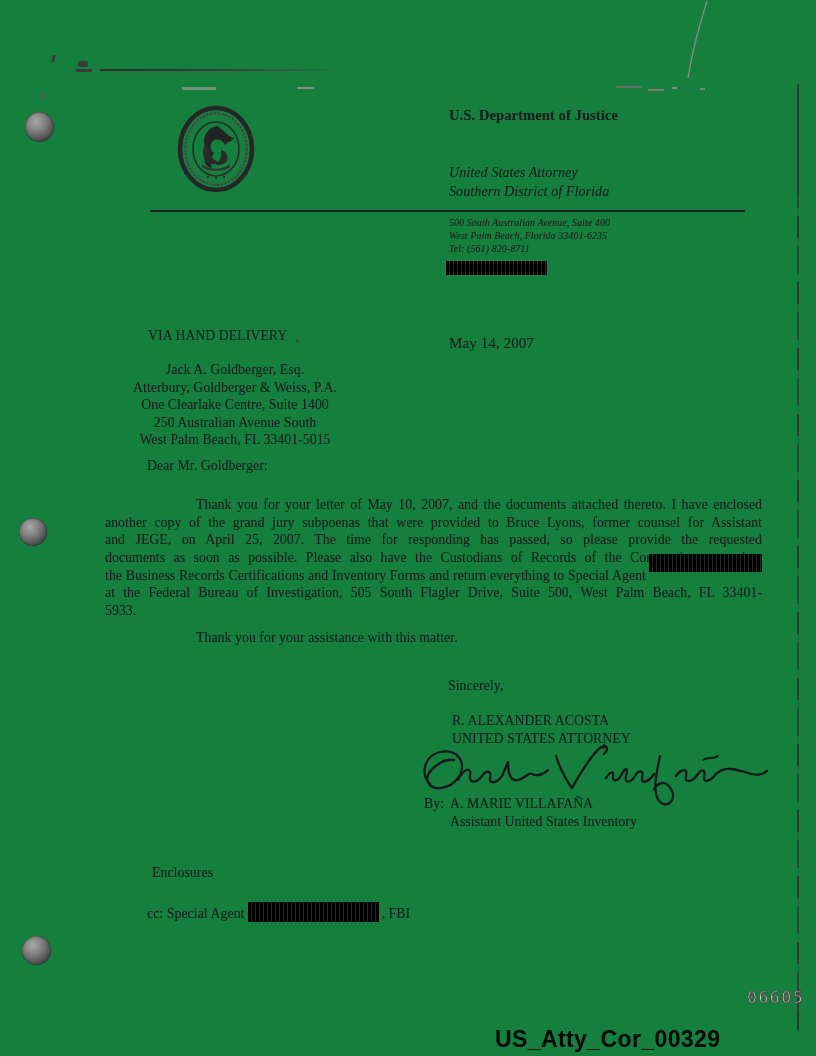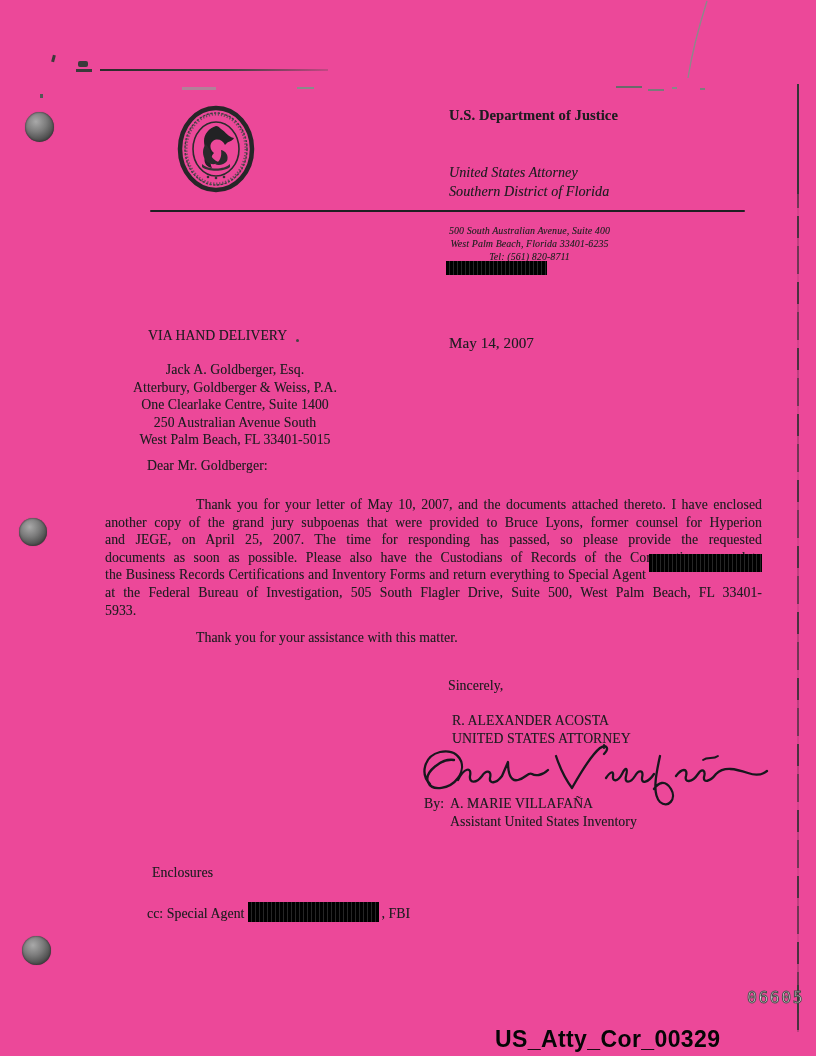--- a/index.html
+++ b/index.html
@@ -1,18 +1,18 @@
 <!DOCTYPE html>
 <html><head>
 <meta charset="utf-8">
 <style>
   html,body { margin:0; padding:0; background:#ffffff; }
   .page {
     position:relative; width:816px; height:1056px;
-    background:#ec4899; overflow:hidden;
+    background:#15803d; overflow:hidden;
     font-family:"Liberation Serif", serif;
     color:#1d1d20;
   }
   .abs { position:absolute; }
   .doc-text { text-shadow:0.2px 0.2px 0 rgba(25,25,30,0.38); letter-spacing:0.1px; }
 
   
   .hole {
     position:absolute; border-radius:50%;
     background:radial-gradient(circle at 38% 32%, #a9a9a9 0%, #7c7c7c 38%, #4a4a4a 72%, #3a3a3a 100%);
@@ -40,21 +40,21 @@
     background-image:repeating-linear-gradient(90deg, #000 0 3px, #262626 3px 4px);
     display:inline-block;
   }
 
   
   .lt { font-size:13.7px; line-height:17.6px; }
   .para { width:657px; font-size:13.7px; line-height:17.5px; }
   .pline { text-align:justify; text-align-last:justify; }
   .pline-first { text-indent:91px; }
   .pline-plain { text-align:left; text-align-last:left; }
-  .pline-flex { display:flex; align-items:flex-start; }
+  .pline-flex { display:flex; align-items:flex-end; }
   .pline-flex .jtext { flex:1 1 auto; text-align:justify; text-align-last:justify; }
   .body-redaction { width:113px; height:18px; position:relative; top:-12px; margin-left:3px; flex:0 0 auto; }
 
   
   .cc-row { display:flex; align-items:baseline; font-size:13.7px; }
   .cc-redaction { width:131px; height:19.5px; position:relative; top:4px; margin:0 2px 0 4px; }
   .stamp-number {
     font-family:"DejaVu Sans Mono", monospace;
     font-size:16.5px; letter-spacing:1.5px;
     color:#fbfbfb; -webkit-text-stroke:1px #4a4a4a;
@@ -109,42 +109,42 @@
       <circle cx="48" cy="73" r="1.3" fill="#333"></circle>
   </svg>
 
   <div class="abs agency doc-text" style="left:449px; top:107px;">U.S. Department of Justice</div>
   <div class="abs office doc-text" style="left:449px; top:164px;">
     <div>United States Attorney</div>
     <div>Southern District of Florida</div>
   </div>
   <div class="rule"></div>
 
-  <div class="abs addr-small doc-text" style="left:449px; top:225px;text-align:center;">
+  <div class="abs addr-small doc-text" style="left:449px; top:217px;">
     <div>500 South Australian Avenue, Suite 400</div>
     <div>West Palm Beach, Florida  33401-6235</div>
     <div>Tel: (561) 820-8711</div>
   </div>
   <div class="abs redaction" style="left:446px; top:261px; width:101px; height:14px;"></div>
 
   <div class="abs date doc-text" style="left:449px; top:287px;margin-top:48px;">May 14, 2007</div>
 
   <div class="abs lt doc-text" style="left:148px; top:327px;">VIA HAND DELIVERY</div>
   <div class="abs lt doc-text" style="left:133px; top:361px;text-align:center;">
     <div>Jack A. Goldberger, Esq.</div>
     <div>Atterbury, Goldberger &amp; Weiss, P.A.</div>
     <div>One Clearlake Centre, Suite 1400</div>
     <div>250 Australian Avenue South</div>
     <div>West Palm Beach, FL 33401-5015</div>
   </div>
   <div class="abs lt doc-text" style="left:147px; top:457px;">Dear Mr. Goldberger:</div>
 
   <div class="abs para doc-text" style="left:105px; top:496px;">
     <div class="pline pline-first">Thank you for your letter of May 10, 2007, and the documents attached thereto.  I have enclosed</div>
-    <div class="pline">another copy of the grand jury subpoenas that were provided to Bruce Lyons, former counsel for Hyperion</div>
+    <div class="pline">another copy of the grand jury subpoenas that were provided to Bruce Lyons, former counsel for Assistant</div>
     <div class="pline">and JEGE, on April 25, 2007.  The time for responding has passed, so please provide the requested</div>
     <div class="pline">documents as soon as possible.  Please also have the Custodians of Records of the Corporations complete</div>
     <div class="pline-flex">
       <span class="jtext">the Business Records Certifications and Inventory Forms and return everything to Special Agent</span>
       <span class="redaction body-redaction"></span>
     </div>
     <div class="pline">at the Federal Bureau of Investigation, 505 South Flagler Drive, Suite 500, West Palm Beach, FL 33401-</div>
     <div class="pline pline-plain">5933.</div>
   </div>
 

